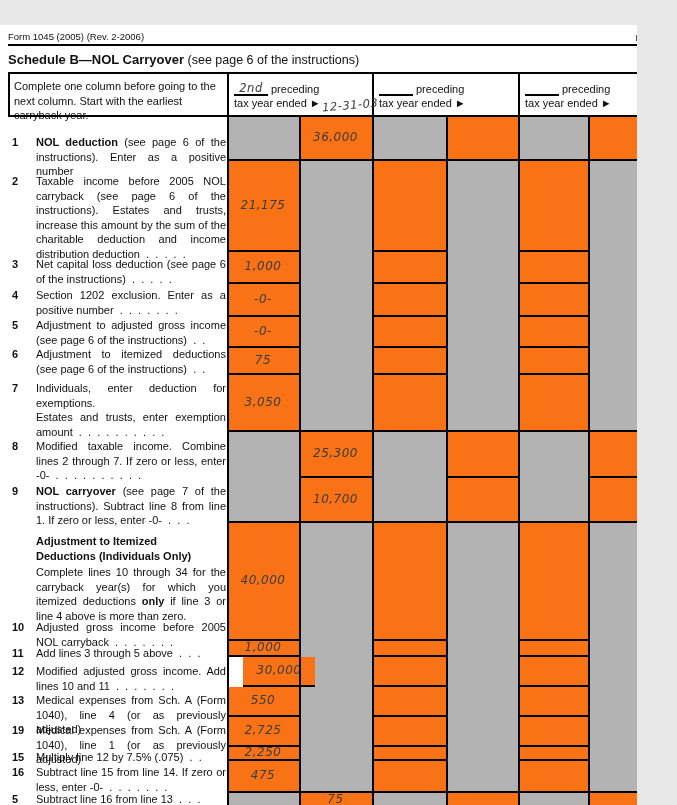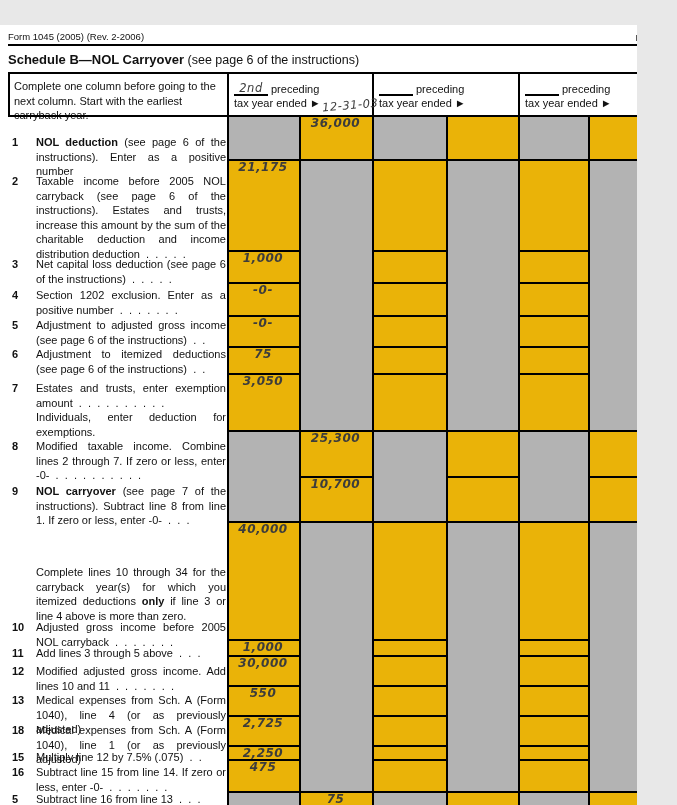--- a/index.html
+++ b/index.html
@@ -3,21 +3,21 @@
 <meta charset="utf-8">
 <style>
   html,body{margin:0;padding:0;background:#e8e8e8;}
   .page{position:relative;width:637px;height:805px;background:#ffffff;
         font-family:"Liberation Sans",sans-serif;color:#111;overflow:hidden;margin-top:25px;}
   
   .vl{position:absolute;width:2px;background:#000;z-index:5;}
   .hl{position:absolute;height:2px;background:#000;z-index:5;}
   
   .cell{position:absolute;box-sizing:border-box;border-bottom:2px solid #000;
-        display:flex;align-items:flex-start;justify-content:center;z-index:2;background:#eab308;font-weight:bold;}
+        display:flex;align-items:center;justify-content:center;z-index:2;background:#f97316;}
   .cell.nb{border-bottom:none;}
   .gray{position:absolute;box-sizing:border-box;background:#b3b3b3;z-index:2;}
   .gray.bb{border-bottom:2px solid #000;}
   
   .hw{font-family:"DejaVu Sans",sans-serif;font-style:italic;font-size:12px;line-height:13px;
       color:#3c3c3c;letter-spacing:.5px;padding-bottom:1px;white-space:nowrap;}
   
   .drow{position:absolute;left:12px;width:214px;display:flex;font-size:11px;line-height:14.6px;z-index:3;}
   .num{width:24px;flex:none;font-weight:bold;}
   .dtext{flex:1;text-align:justify;}
@@ -113,21 +113,21 @@
   <div class="cell" style="left:299px;top:453px;width:73px;height:45px">
       <span class="hw">10,700</span>
     </div>
   <div class="gray bb" style="left:299px;top:498px;width:73px;height:270px"></div>
   <div class="cell" style="left:227px;top:498px;width:72px;height:118px">
       <span class="hw">40,000</span>
     </div>
   <div class="cell" style="left:227px;top:616px;width:72px;height:16px">
       <span class="hw">1,000</span>
     </div>
-  <div class="cell" style="left:227px;top:632px;width:72px;height:30px">
+  <div class="cell" style="left:243px;top:632px;width:72px;height:30px">
       <span class="hw">30,000</span>
     </div>
   <div class="cell" style="left:227px;top:662px;width:72px;height:30px">
       <span class="hw">550</span>
     </div>
   <div class="cell" style="left:227px;top:692px;width:72px;height:30px">
       <span class="hw">2,725</span>
     </div>
   <div class="cell" style="left:227px;top:722px;width:72px;height:14px">
       <span class="hw">2,250</span>
@@ -206,34 +206,35 @@
       <span class="num">5</span>
       <div class="dtext">Adjustment to adjusted gross income (see page 6 of the instructions)&nbsp;&nbsp;.&nbsp;&nbsp;.</div>
     </div>
   <div class="drow" style="top:322px">
       <span class="num">6</span>
       <div class="dtext">Adjustment to itemized deductions (see page 6 of the instructions)&nbsp;&nbsp;.&nbsp;&nbsp;.</div>
     </div>
   <div class="drow" style="top:356px">
       <span class="num">7</span>
       <div class="dtext">
+        <div>Individuals, enter deduction for exemptions.</div>
         <div>Estates and trusts, enter exemption amount&nbsp;&nbsp;.&nbsp;&nbsp;.&nbsp;&nbsp;.&nbsp;&nbsp;.&nbsp;&nbsp;.&nbsp;&nbsp;.&nbsp;&nbsp;.&nbsp;&nbsp;.&nbsp;&nbsp;.&nbsp;&nbsp;.</div>
-        <div>Individuals, enter deduction for exemptions.</div>
       </div>
     </div>
   <div class="drow" style="top:414px">
       <span class="num">8</span>
       <div class="dtext">Modified taxable income. Combine lines 2 through 7. If zero or less, enter -0-&nbsp;&nbsp;.&nbsp;&nbsp;.&nbsp;&nbsp;.&nbsp;&nbsp;.&nbsp;&nbsp;.&nbsp;&nbsp;.&nbsp;&nbsp;.&nbsp;&nbsp;.&nbsp;&nbsp;.&nbsp;&nbsp;.</div>
     </div>
   <div class="drow" style="top:459px">
       <span class="num">9</span>
       <div class="dtext"><span class="b">NOL carryover</span><span> (see page 7 of the instructions). Subtract line 8 from line 1. If zero or less, enter -0-&nbsp;&nbsp;.&nbsp;&nbsp;.&nbsp;&nbsp;.</span></div>
     </div>
   <div class="drow" style="top:509px">
       <span class="num"></span>
+      <div class="dtext b" style="text-align:left;width:160px;flex:none">Adjustment to Itemized Deductions (Individuals Only)</div>
     </div>
   <div class="drow" style="top:540px">
       <span class="num"></span>
       <div class="dtext"><span>Complete lines 10 through 34 for the carryback year(s) for which you itemized deductions </span><span class="b">only</span><span> if line 3 or line 4 above is more than zero.</span></div>
     </div>
   <div class="drow" style="top:595px">
       <span class="num">10</span>
       <div class="dtext">Adjusted gross income before 2005 NOL carryback&nbsp;&nbsp;.&nbsp;&nbsp;.&nbsp;&nbsp;.&nbsp;&nbsp;.&nbsp;&nbsp;.&nbsp;&nbsp;.&nbsp;&nbsp;.</div>
     </div>
   <div class="drow" style="top:621px">
@@ -242,21 +243,21 @@
     </div>
   <div class="drow" style="top:639px">
       <span class="num">12</span>
       <div class="dtext">Modified adjusted gross income. Add lines 10 and 11&nbsp;&nbsp;.&nbsp;&nbsp;.&nbsp;&nbsp;.&nbsp;&nbsp;.&nbsp;&nbsp;.&nbsp;&nbsp;.&nbsp;&nbsp;.</div>
     </div>
   <div class="drow" style="top:668px">
       <span class="num">13</span>
       <div class="dtext">Medical expenses from Sch. A (Form 1040), line 4 (or as previously adjusted)</div>
     </div>
   <div class="drow" style="top:698px">
-      <span class="num">18</span>
+      <span class="num">19</span>
       <div class="dtext">Medical expenses from Sch. A (Form 1040), line 1 (or as previously adjusted)</div>
     </div>
   <div class="drow" style="top:725px">
       <span class="num">15</span>
       <div class="dtext">Multiply line 12 by 7.5% (.075)&nbsp;&nbsp;.&nbsp;&nbsp;.</div>
     </div>
   <div class="drow" style="top:740px">
       <span class="num">16</span>
       <div class="dtext">Subtract line 15 from line 14. If zero or less, enter -0-&nbsp;&nbsp;.&nbsp;&nbsp;.&nbsp;&nbsp;.&nbsp;&nbsp;.&nbsp;&nbsp;.&nbsp;&nbsp;.&nbsp;&nbsp;.</div>
     </div>

